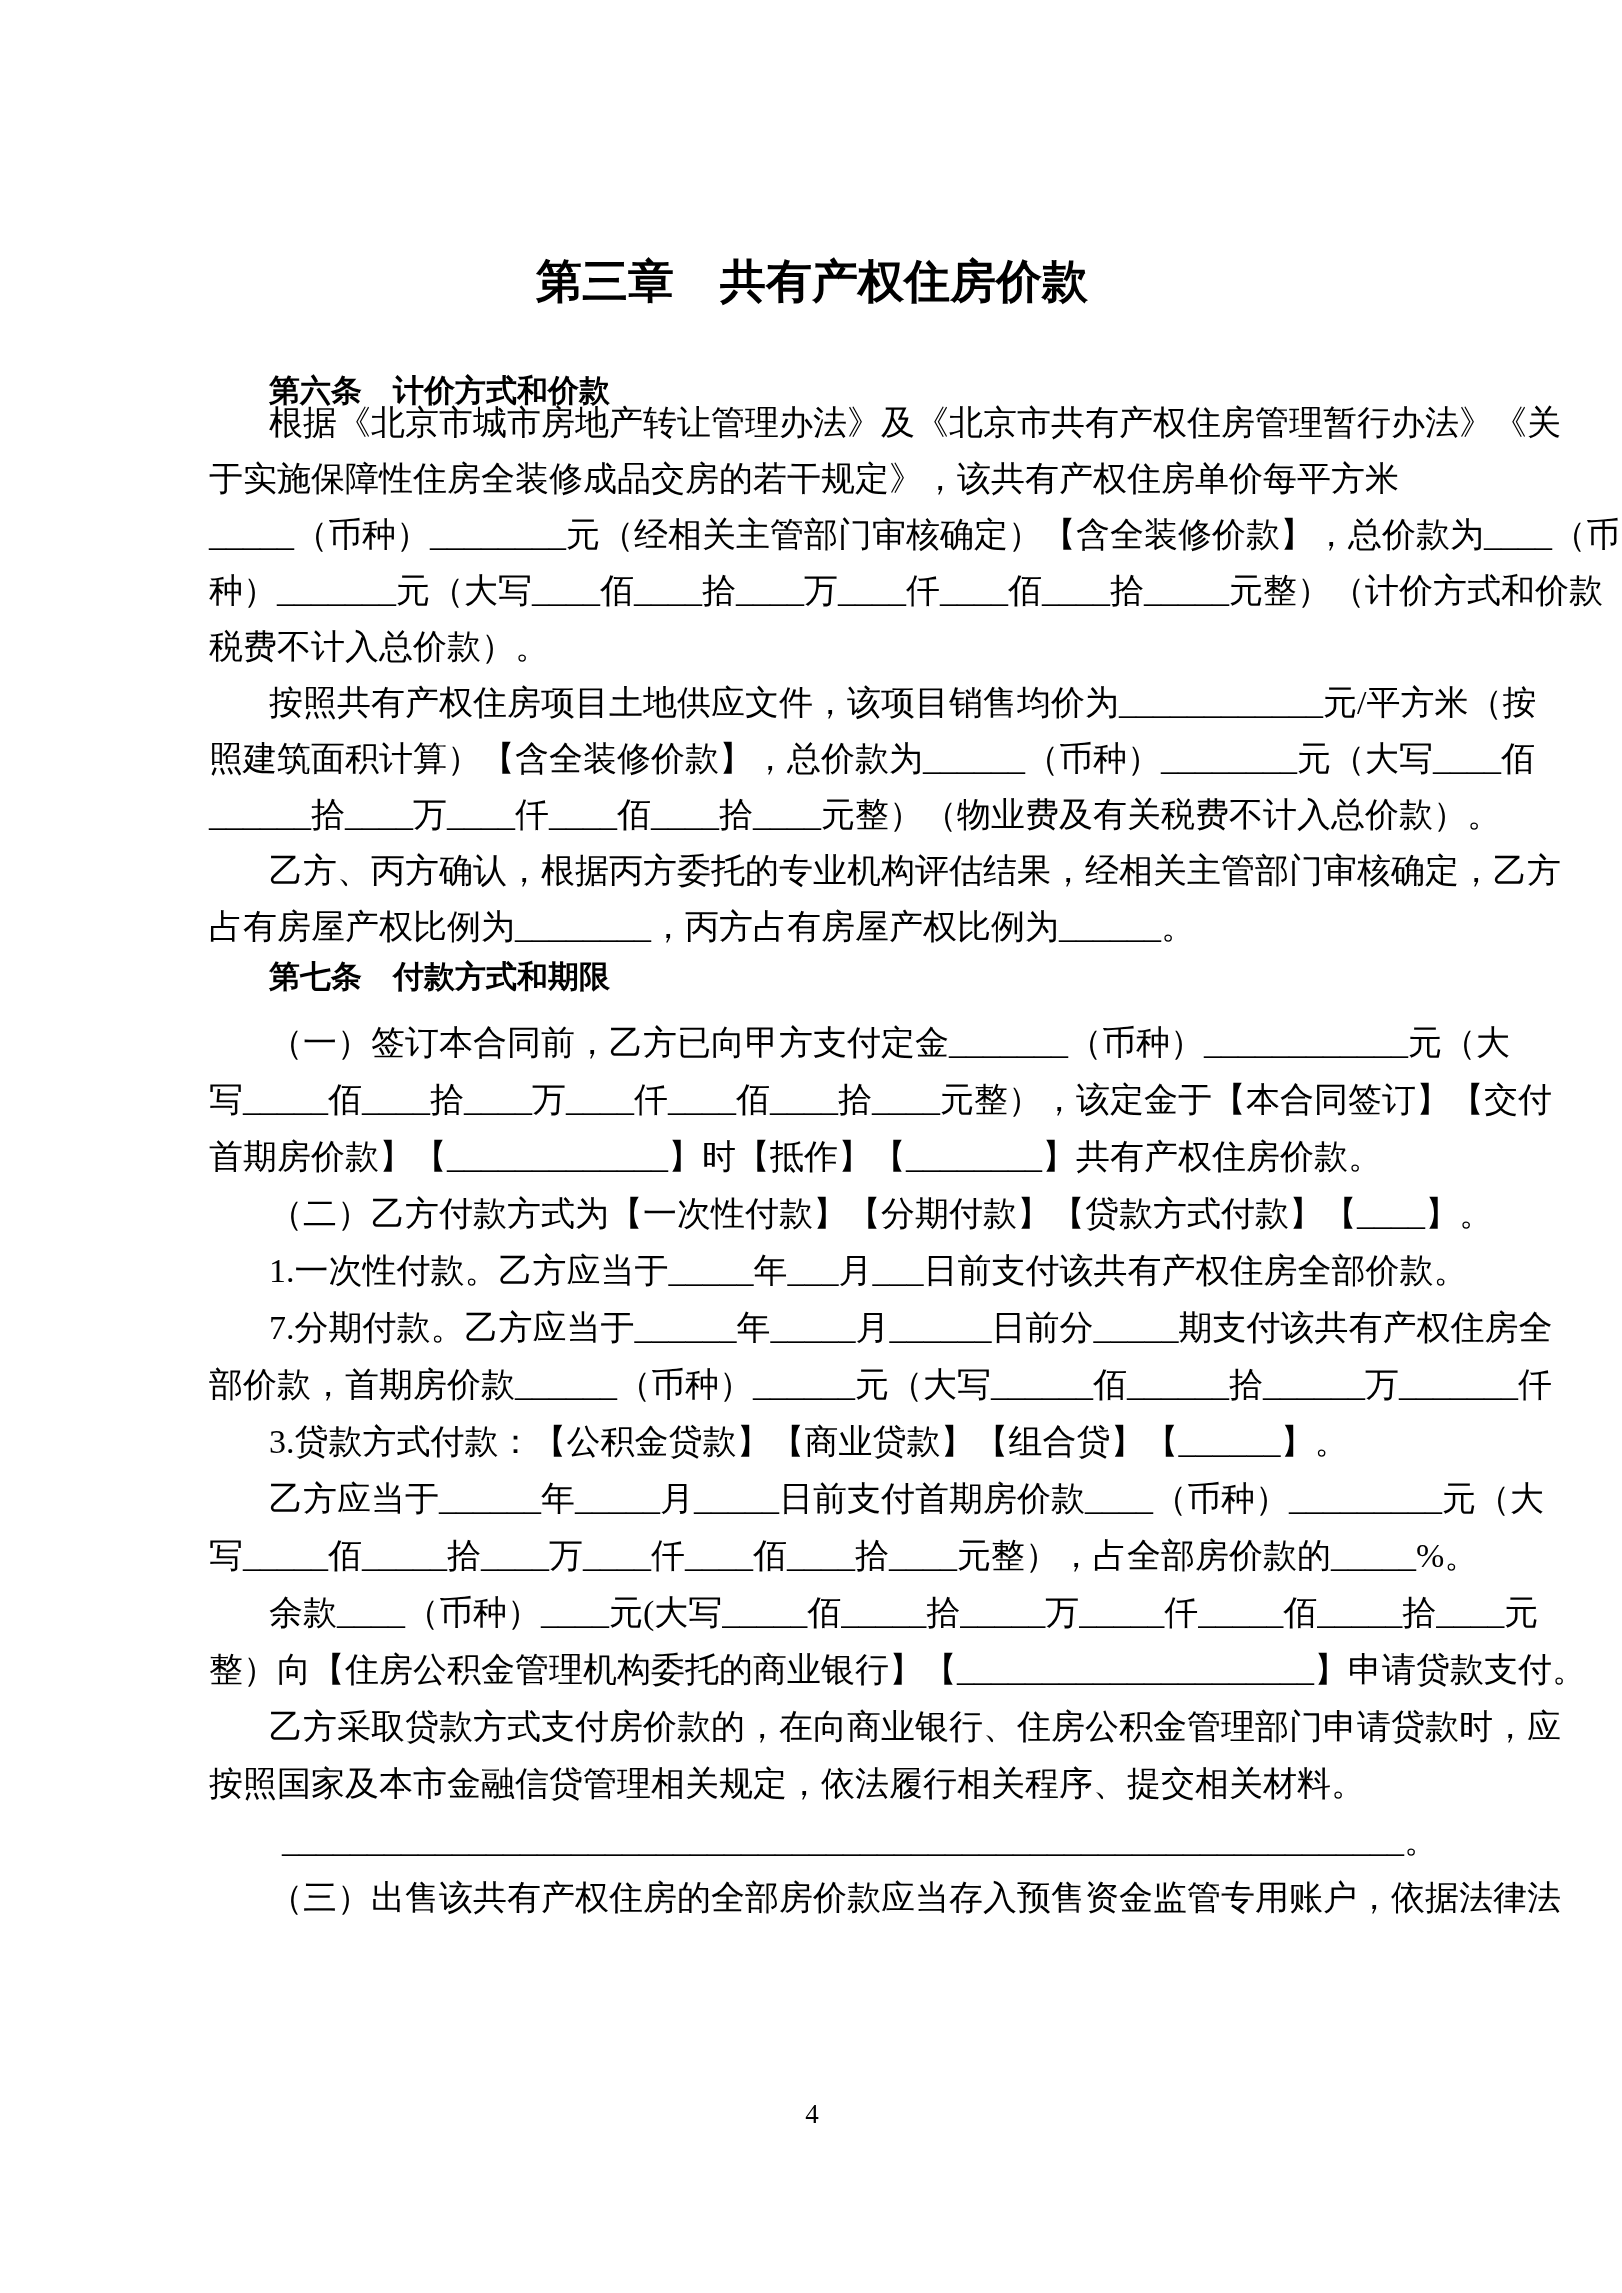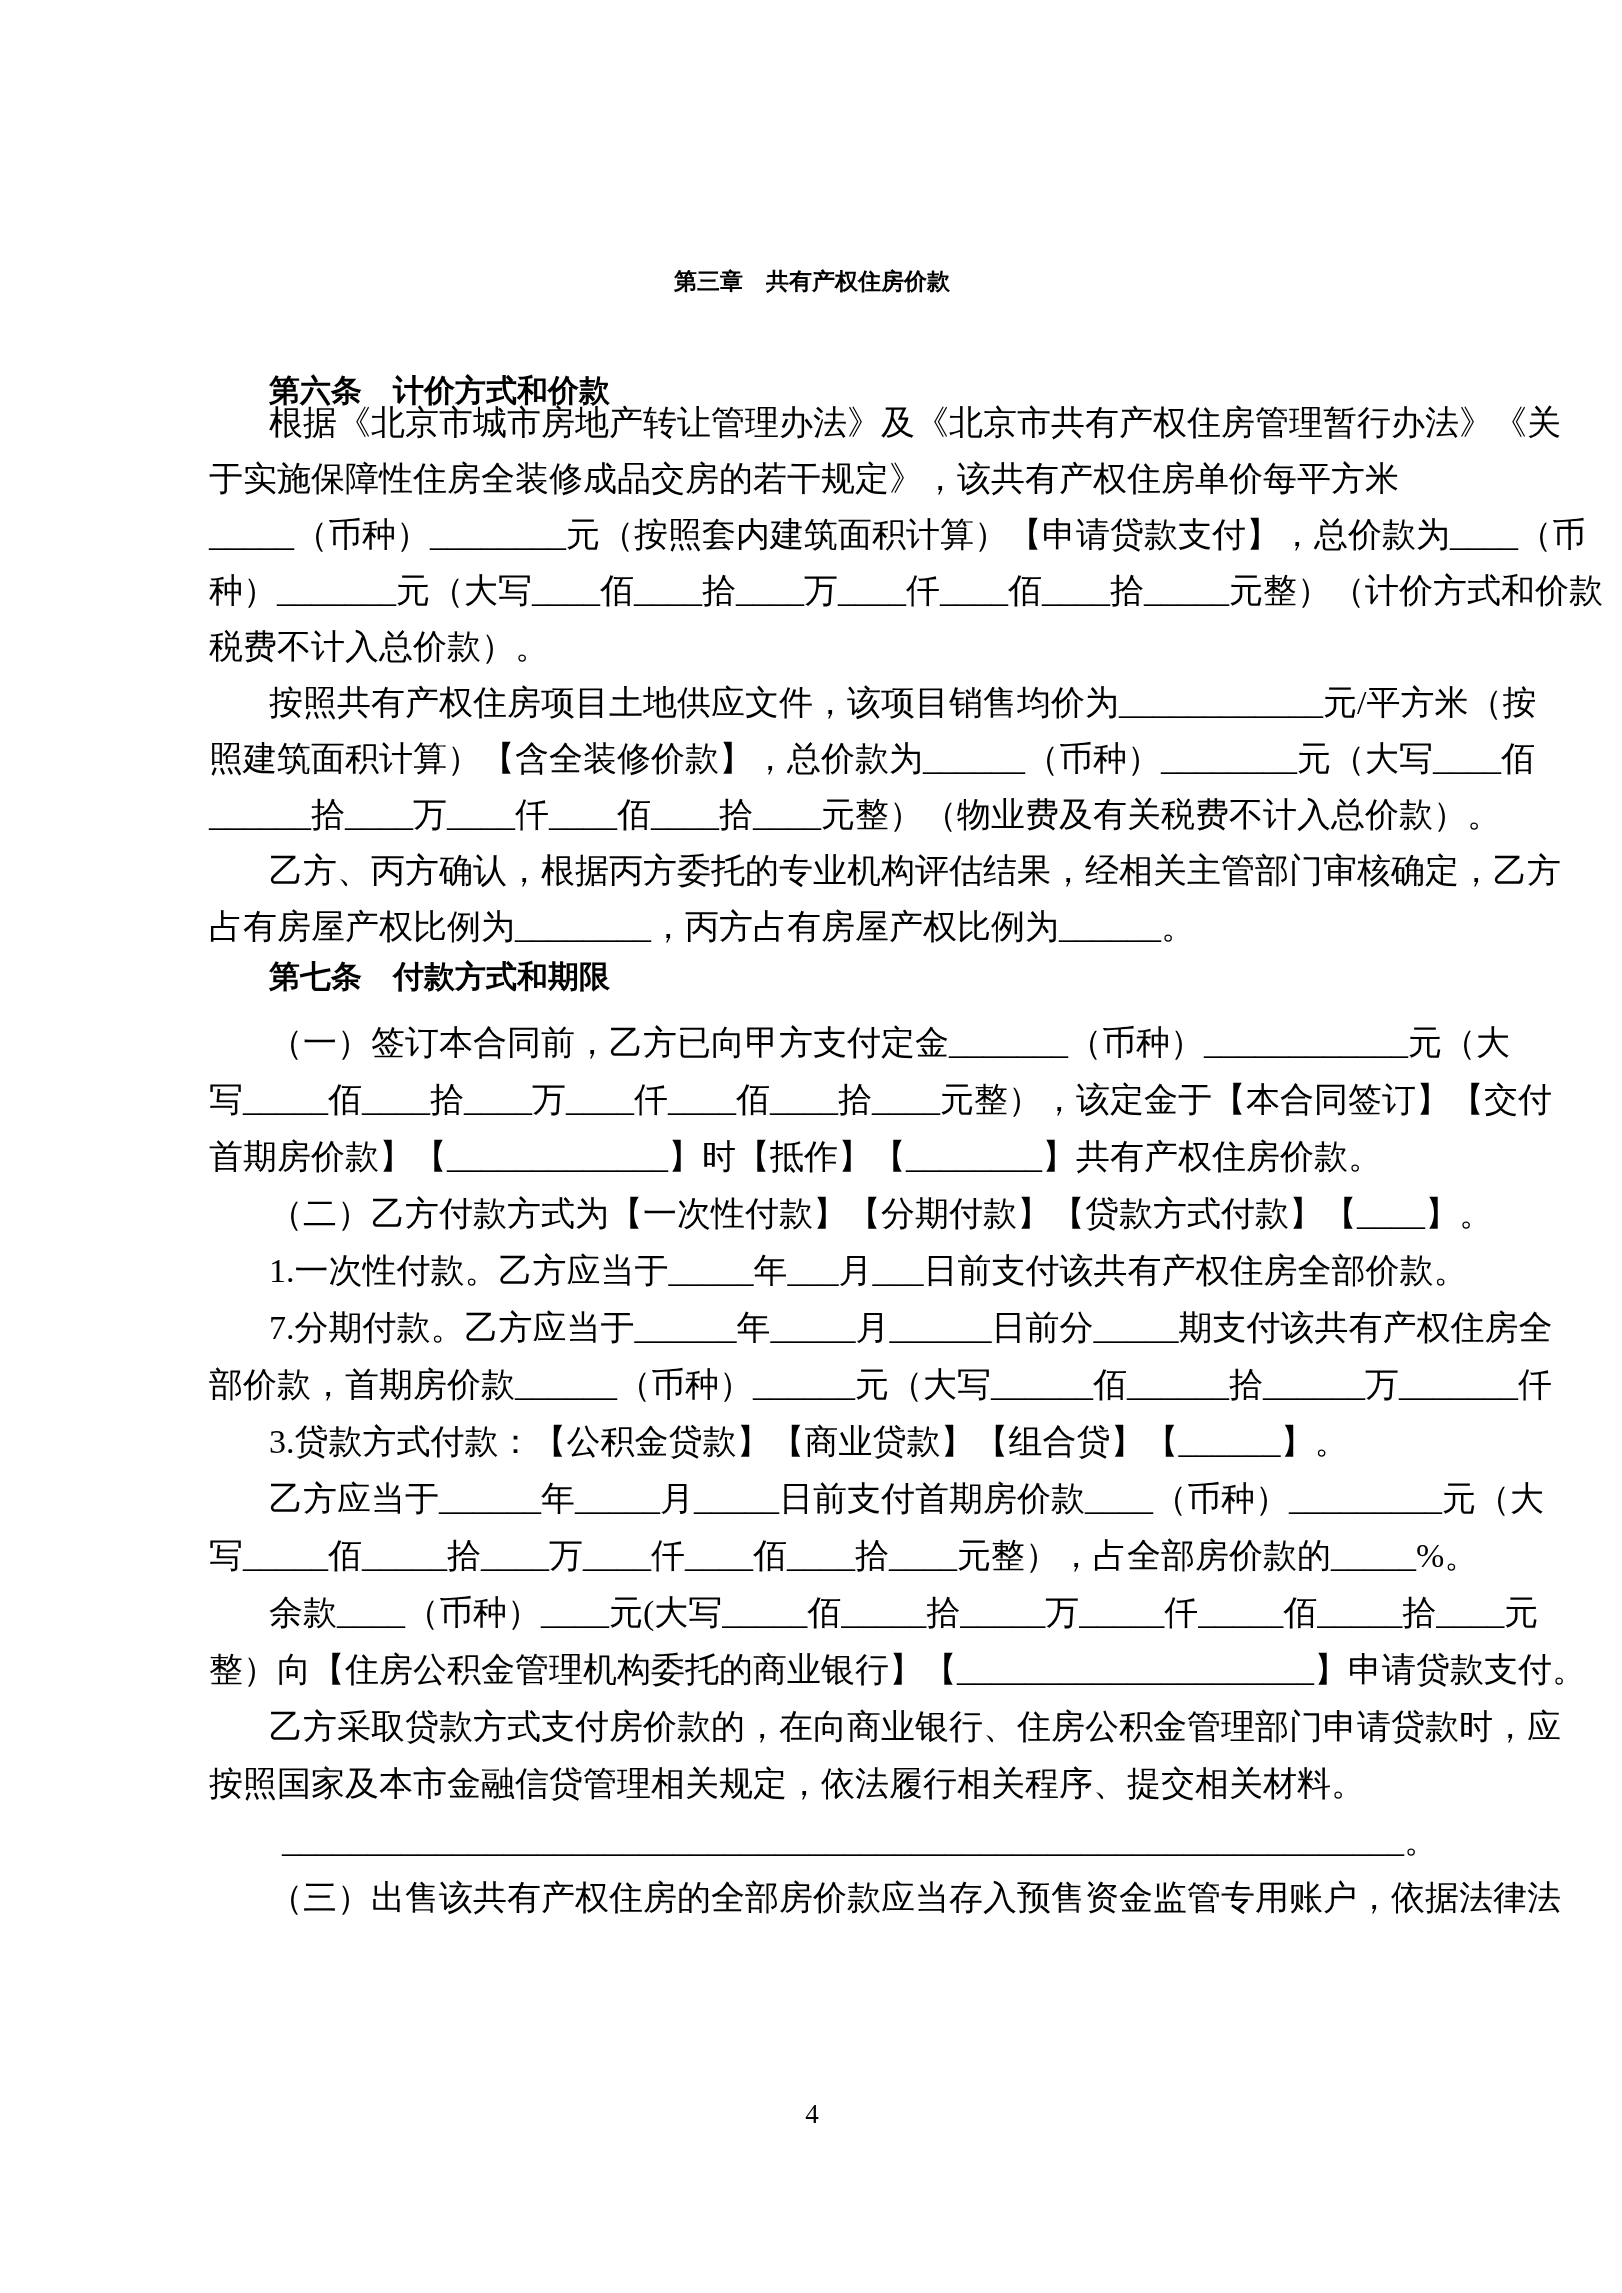--- a/index.html
+++ b/index.html
@@ -8,21 +8,21 @@
     width:1623px; height:2294px;
     background:#ffffff;
     color:#000000;
     font-family:"Liberation Serif", serif;
     overflow:hidden;
   }
   .chapter-title {
     position:absolute; top:255px; left:209px; width:1206px;
     text-align:center;
     font-family:"Liberation Sans", sans-serif;
-    font-weight:bold; font-size:23px; line-height:53px;
+    font-weight:bold; font-size:46px; line-height:53px;
     white-space:nowrap;
   }
   .article-heading {
     position:absolute; left:269px;
     font-family:"Liberation Sans", sans-serif;
     font-weight:bold; font-size:31px; line-height:51px;
     white-space:nowrap;
   }
   .h6 { top:320px;margin-top:45px; }
   .h7 { top:951px; }
@@ -47,21 +47,21 @@
 
 <div class="page">
 
   <div class="chapter-title">第三章　共有产权住房价款</div>
 
   <div class="article-heading h6">第六条　计价方式和价款</div>
 
   <div class="block block-a">
     <div class="line ind">根据《北京市城市房地产转让管理办法》及《北京市共有产权住房管理暂行办法》《关</div>
     <div class="line">于实施保障性住房全装修成品交房的若干规定》，该共有产权住房单价每平方米</div>
-    <div class="line">_____（币种）________元（按照套内建筑面积计算）【申请贷款支付】，总价款为____（币</div>
+    <div class="line">_____（币种）________元（经相关主管部门审核确定）【含全装修价款】，总价款为____（币</div>
     <div class="line">种）_______元（大写____佰____拾____万____仟____佰____拾_____元整）（计价方式和价款</div>
     <div class="line">税费不计入总价款）。</div>
     <div class="line ind">按照共有产权住房项目土地供应文件，该项目销售均价为____________元/平方米（按</div>
     <div class="line">照建筑面积计算）【含全装修价款】，总价款为______（币种）________元（大写____佰</div>
     <div class="line">______拾____万____仟____佰____拾____元整）（物业费及有关税费不计入总价款）。</div>
     <div class="line ind">乙方、丙方确认，根据丙方委托的专业机构评估结果，经相关主管部门审核确定，乙方</div>
     <div class="line">占有房屋产权比例为________，丙方占有房屋产权比例为______。</div>
   </div>
 
   <div class="article-heading h7">第七条　付款方式和期限</div>

